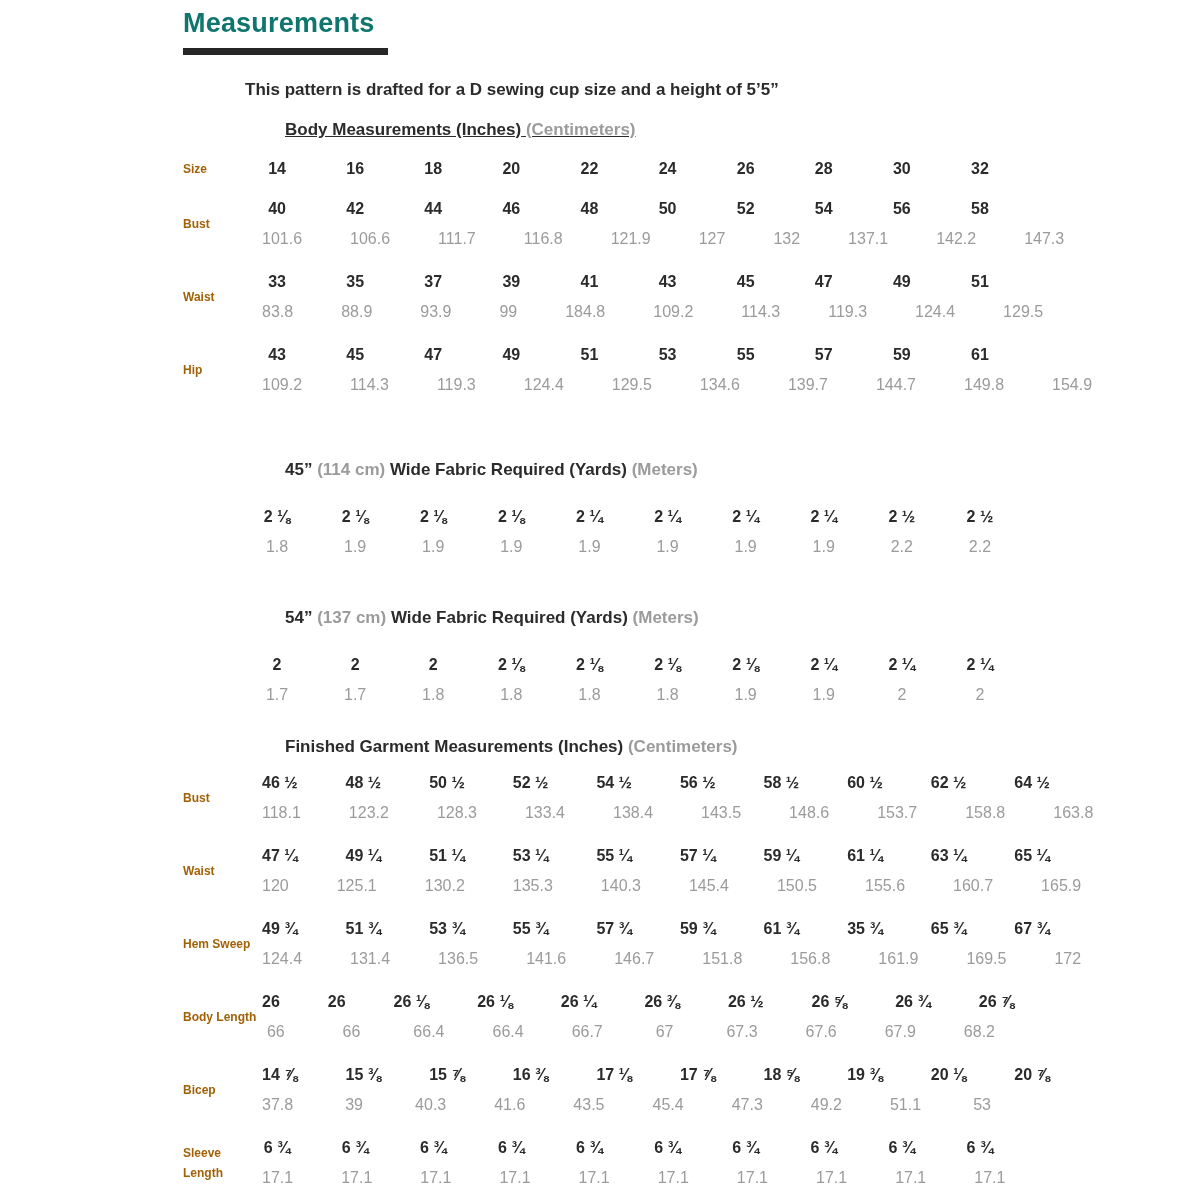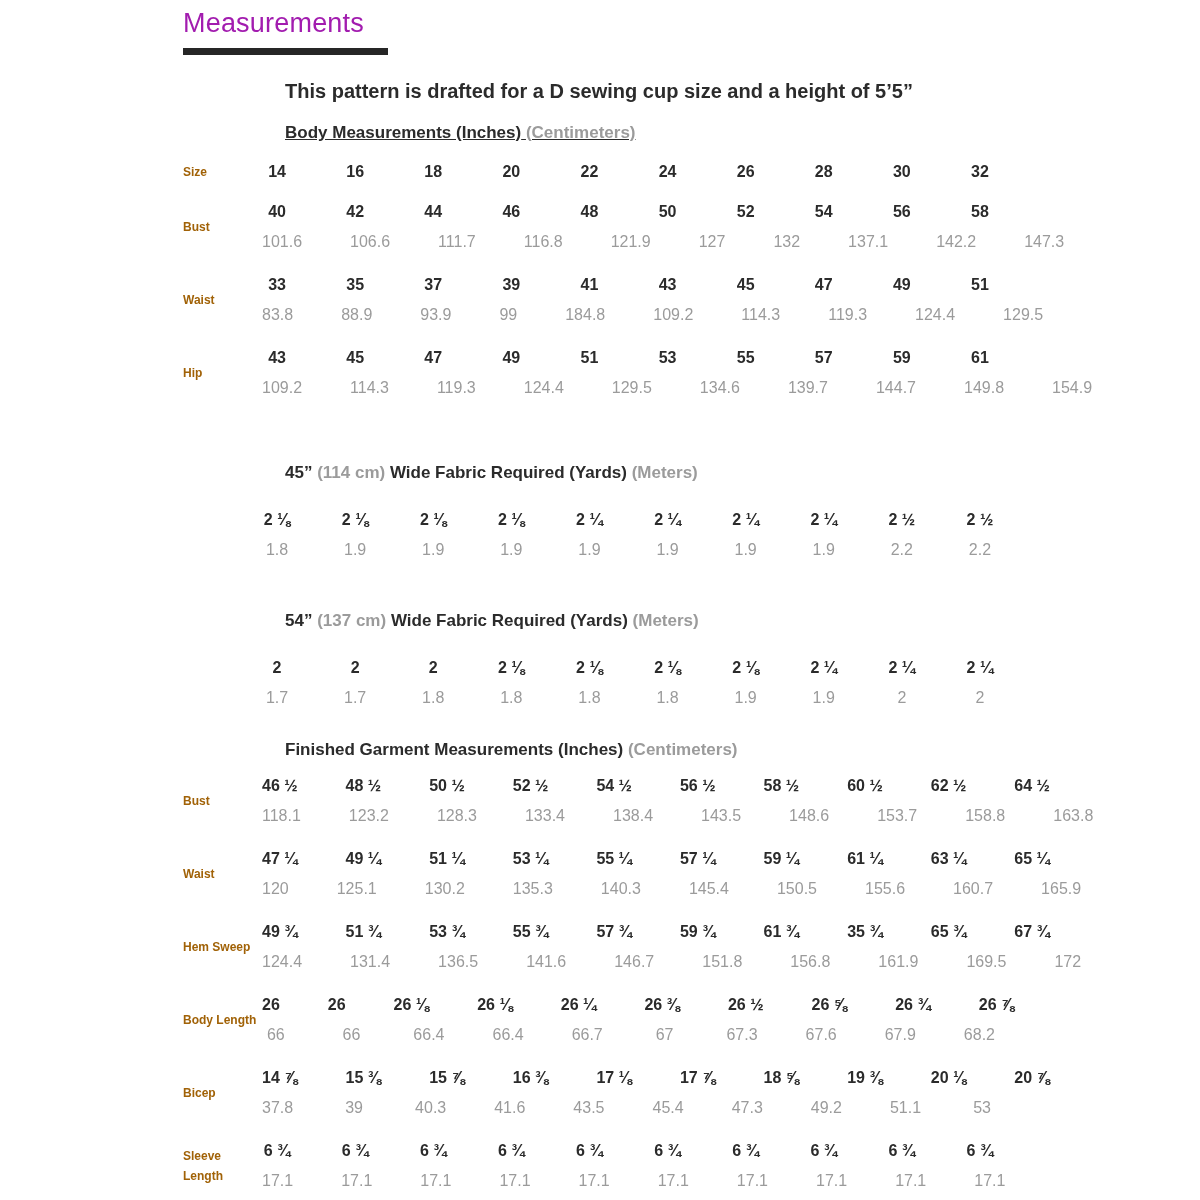--- a/index.html
+++ b/index.html
@@ -5,24 +5,24 @@
   * { margin: 0; padding: 0; box-sizing: border-box; }
   html, body { background: #ffffff; }
   body {
     width: 1200px; height: 1200px;
     font-family: "Liberation Sans", "DejaVu Sans", sans-serif;
     color: #2b2b2b;
     overflow: hidden;
   }
   .page { padding-top: 8px; padding-left: 183px; width: 1017px; }
 
-  .title { font-size: 27px; font-weight: 400; letter-spacing: 0.2px; color: #a21caf; }
+  .title { font-size: 27px; font-weight: 700; letter-spacing: 0.2px; color: #0f766e; }
   .title-bar { width: 205px; height: 7px; background: #262626; margin-top: 9px; }
 
-  .subtitle { margin-top: 25px; margin-left: 102px; font-size: 20px; font-weight: 700; }
+  .subtitle { margin-top: 25px; margin-left: 62px; font-size: 17px; font-weight: 700; }
 
   .heading { margin-left: 102px; font-size: 17px; font-weight: 700; }
   .heading .gray { color: #9b9b9b; }
   .h-body { margin-top: 20px; text-decoration: underline; }
   .h-fabric45 { margin-top: 60px; }
   .h-fabric54 { margin-top: 46px; }
   .h-finished { margin-top: 27px; }
 
   .mrow {
     display: grid;

